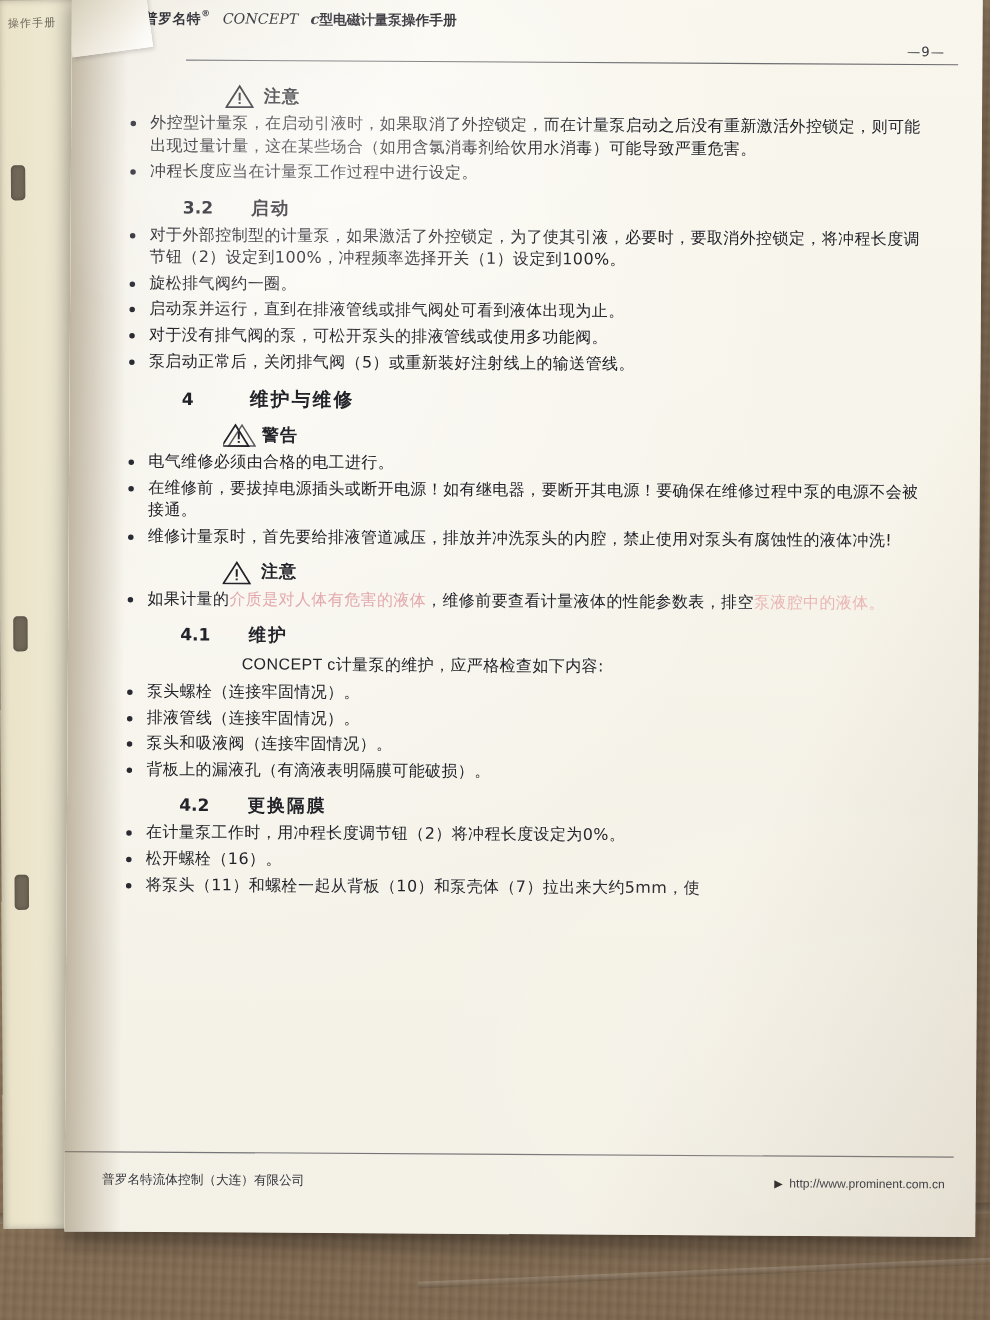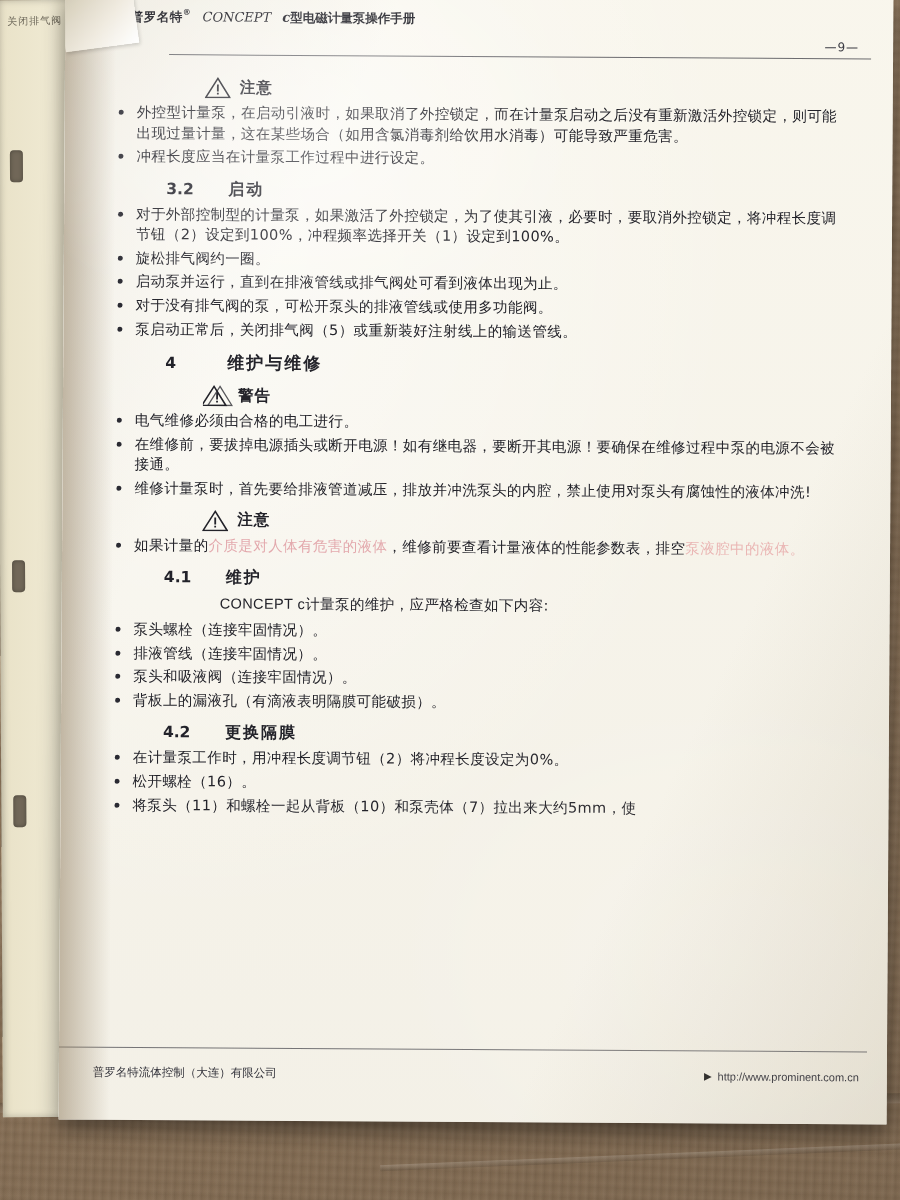--- a/index.html
+++ b/index.html
@@ -317,21 +317,21 @@
 </style>
 </head>
 <body>
 
 <div id="scene">
   <div class="desk-grain"></div>
   <div class="desk-seam"></div>
   <div class="desk-seam2"></div>
 
   <div class="left-page">
-    <div class="left-page-header">关闭排气阀</div>
+    <div class="left-page-header">操作手册</div>
     <div class="binder-hole" style="top:150px;"></div>
     <div class="binder-hole" style="top:560px;"></div>
     <div class="binder-hole" style="top:795px;"></div>
   </div>
   <div class="left-page-shadow"></div>
 
   <div class="page">
     <div class="page-tint"></div>
 
     <div class="page-header">

